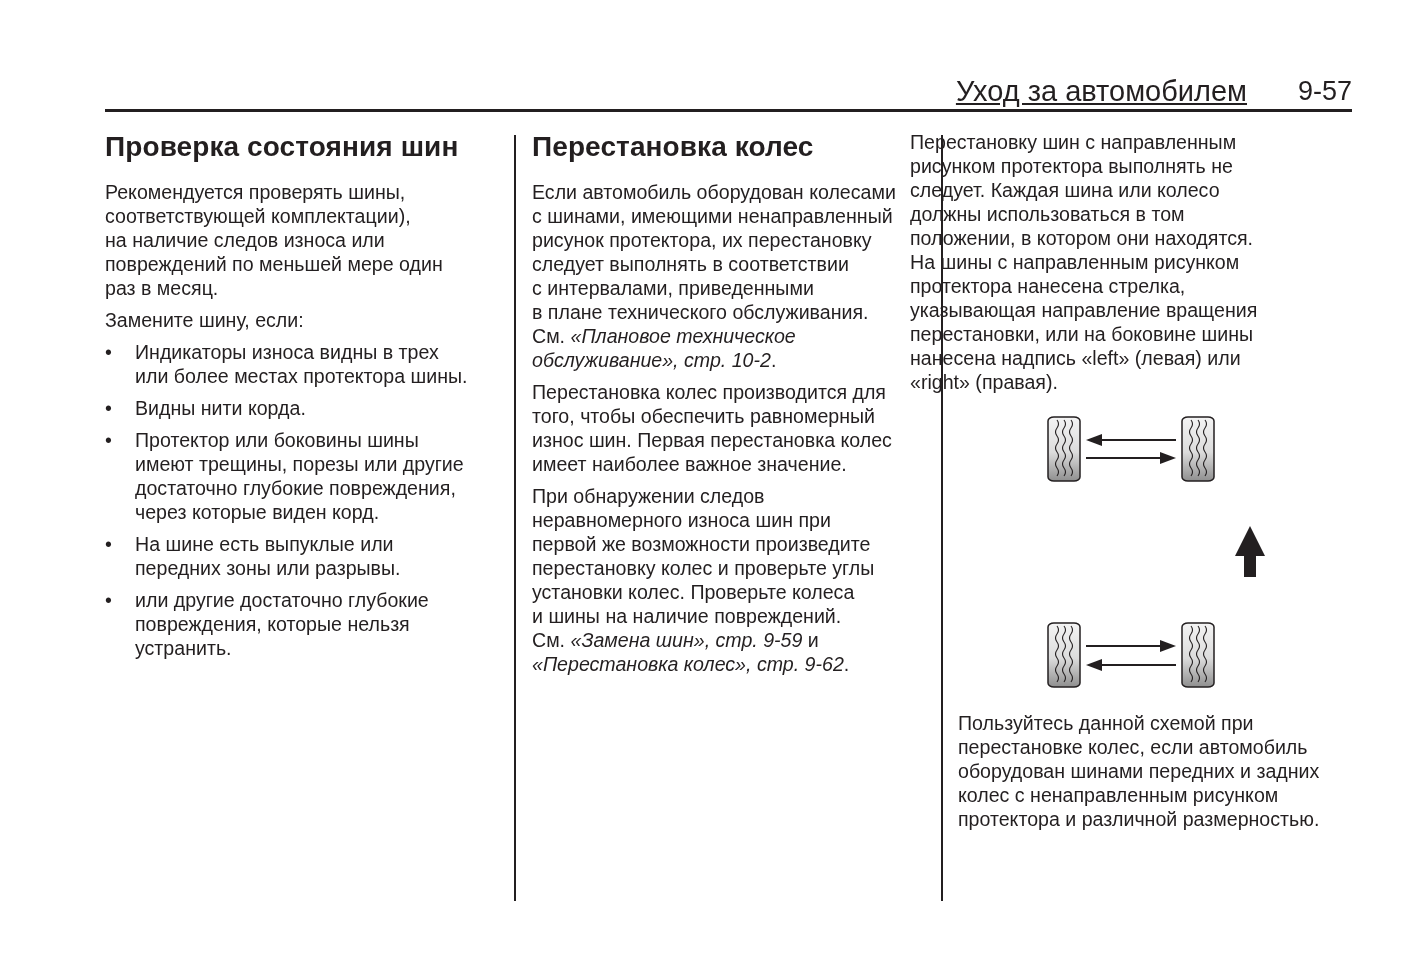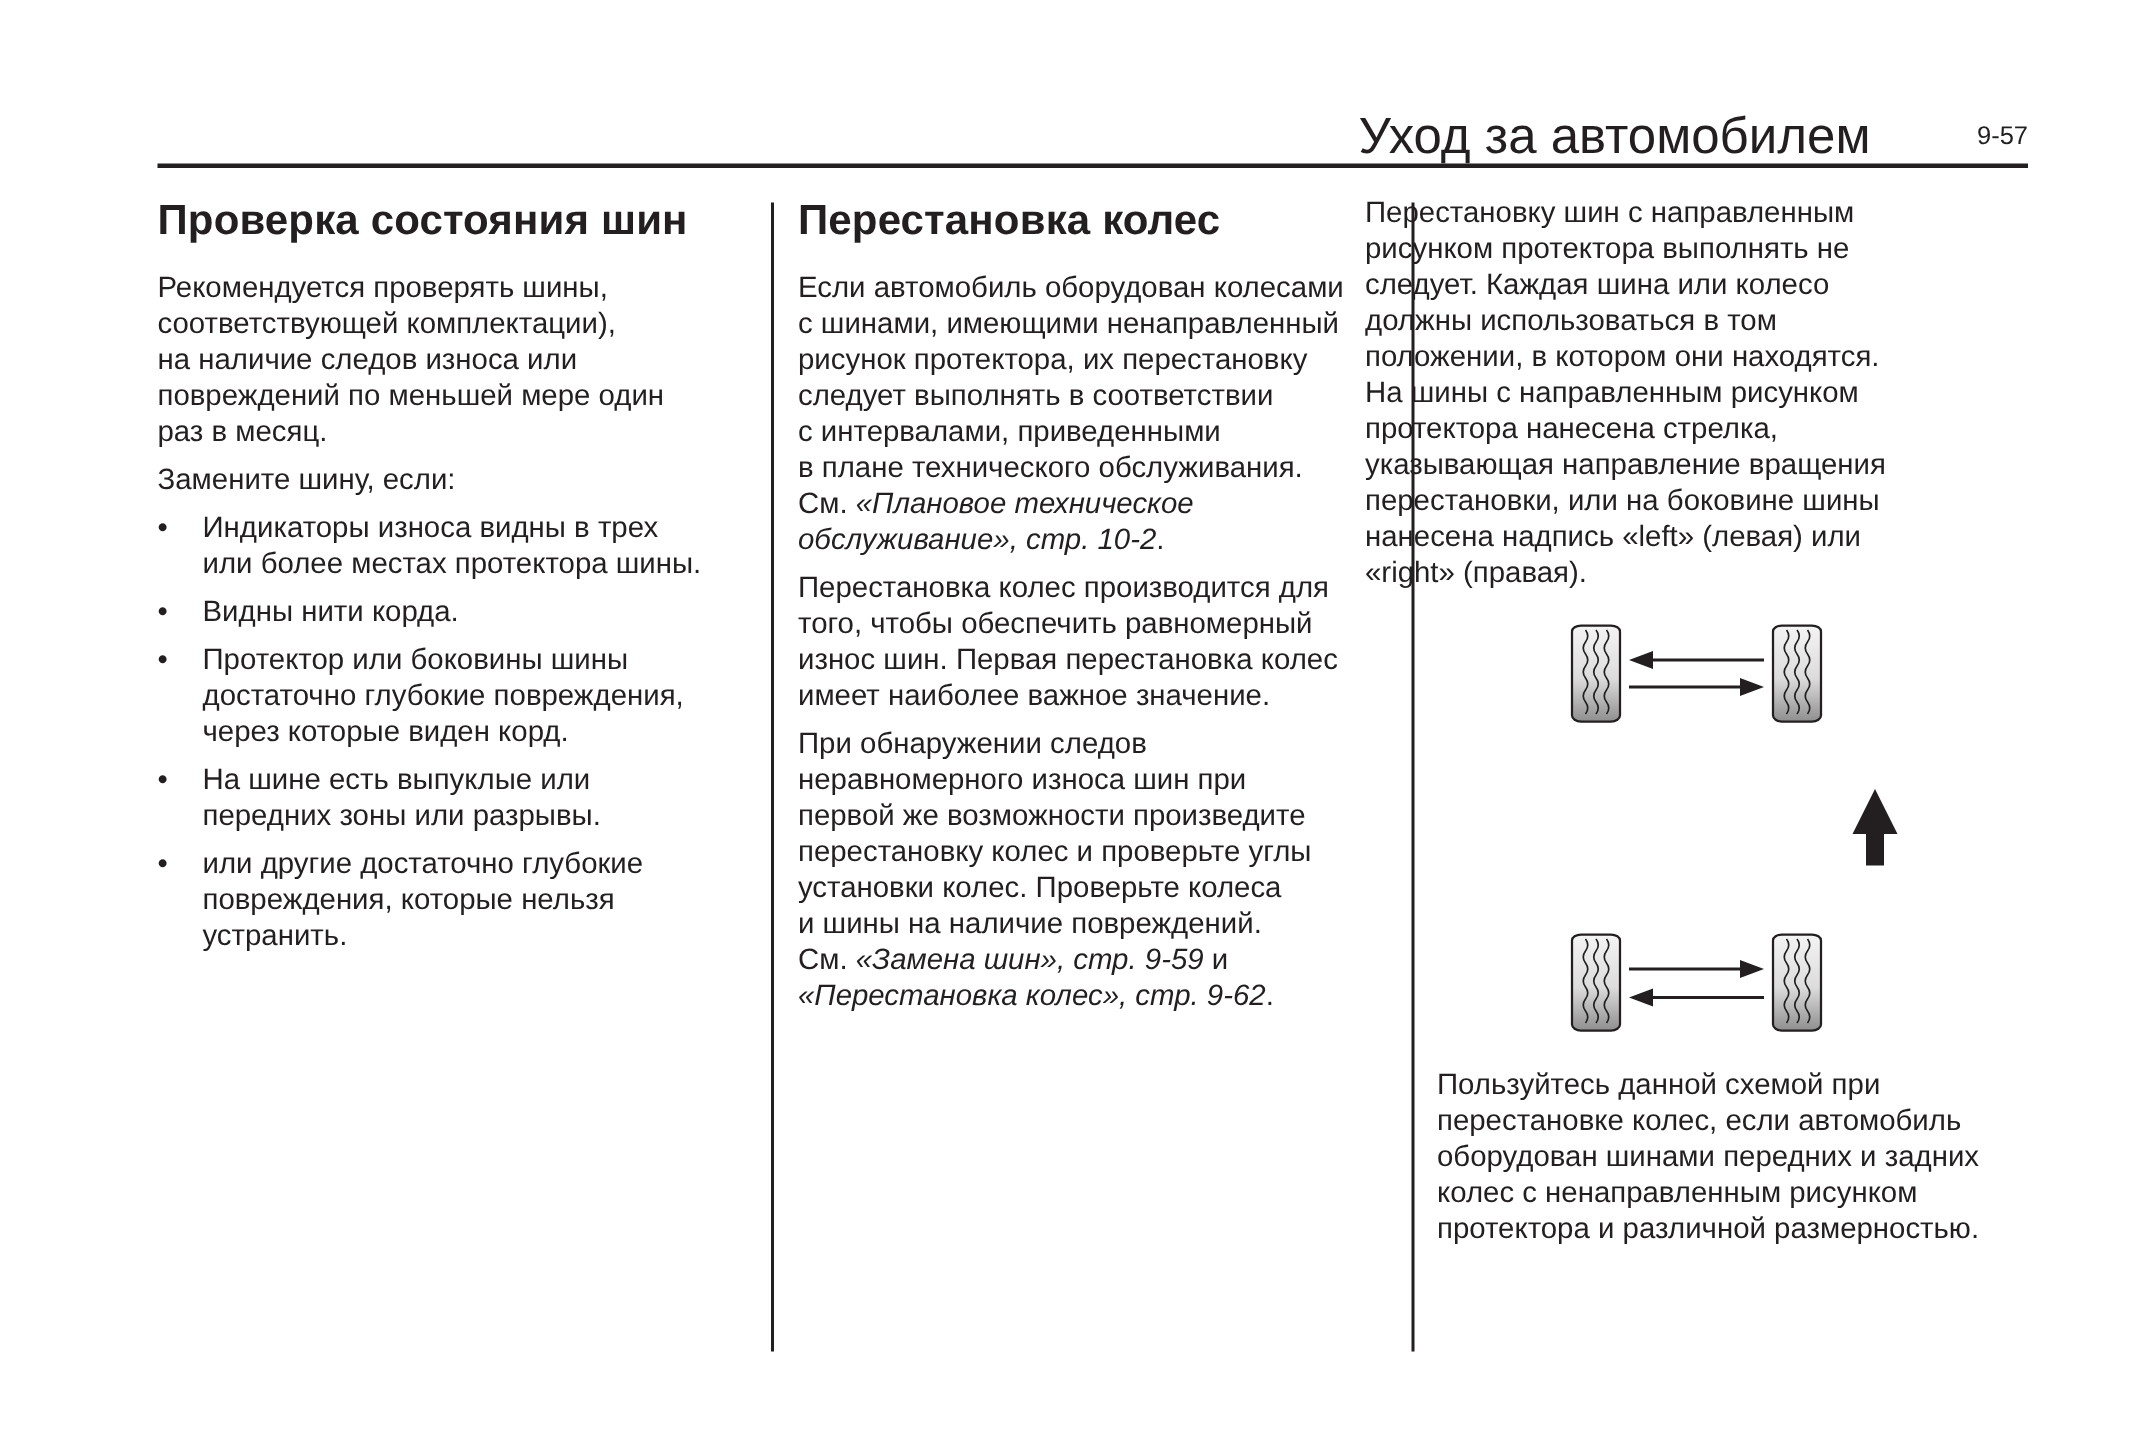--- a/index.html
+++ b/index.html
@@ -4,24 +4,24 @@
   <style>
     html, body { margin: 0; padding: 0; background: #ffffff; }
     body {
       width: 1428px; height: 955px; position: relative; overflow: hidden;
       font-family: "Liberation Sans", sans-serif; color: #231f20;
     }
     .header {
       position: absolute; left: 105px; top: 72px; width: 1247px; height: 40px;
     }
     .header-title {
-      position: absolute; right: 105px; top: 0; font-size: 34px; line-height: 38px;
+      position: absolute; right: 105px; top: 0; font-size: 29px; line-height: 38px; text-decoration: underline;
     }
     .header-page {
-      position: absolute; right: 0; top: 0; font-size: 17px; line-height: 38px; margin-left: 10px;
+      position: absolute; right: 0; top: 0; font-size: 27px; line-height: 38px; margin-left: 10px;
     }
     .header-rule {
       position: absolute; left: 105px; top: 109px; width: 1247px; height: 3px; background: #231f20;
     }
     .divider {
       position: absolute; top: 135px; width: 1.5px; height: 766px; background: #231f20;
     }
     .col {
       position: absolute; top: 128px; width: 395px;
     }
@@ -78,20 +78,21 @@
       <span class="line">Индикаторы износа видны в трех</span>
       <span class="line">или более местах протектора шины.</span>
     </li>
     <li>
       <span class="bullet">•</span>
       <span class="line">Видны нити корда.</span>
     </li>
     <li>
       <span class="bullet">•</span>
       <span class="line">Протектор или боковины шины</span>
+      <span class="line">имеют трещины, порезы или другие</span>
       <span class="line">достаточно глубокие повреждения,</span>
       <span class="line">через которые виден корд.</span>
     </li>
     <li>
       <span class="bullet">•</span>
       <span class="line">На шине есть выпуклые или</span>
       <span class="line">передних зоны или разрывы.</span>
     </li>
     <li>
       <span class="bullet">•</span>

